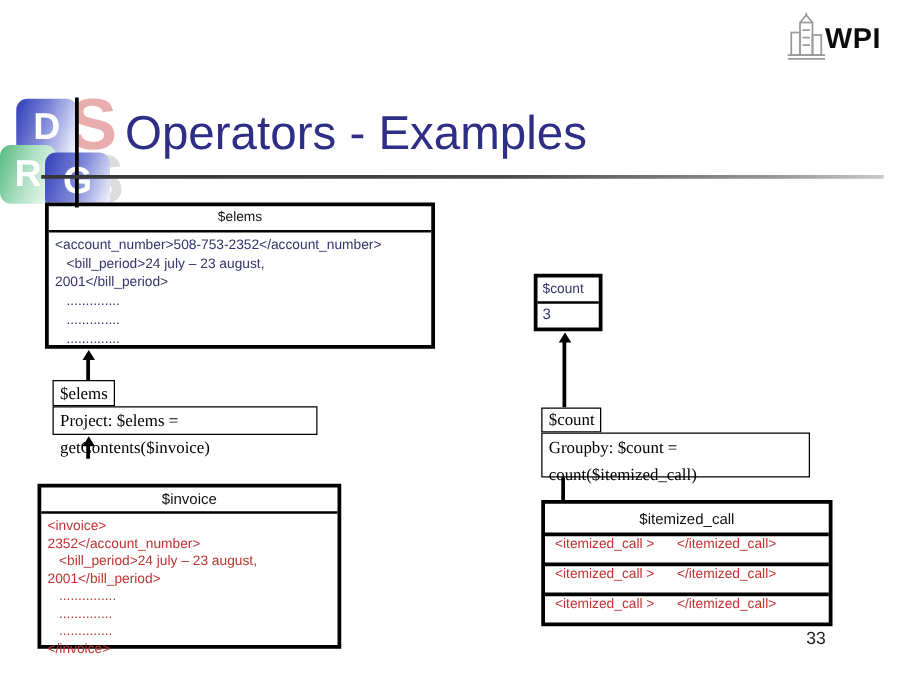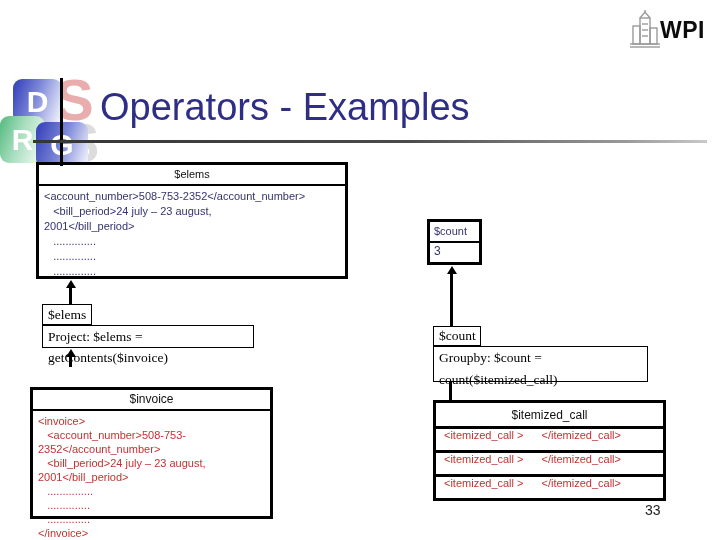--- a/index.html
+++ b/index.html
@@ -136,21 +136,20 @@
   <div class="opbox" id="label-elems">$elems</div>
   <div class="opbox" id="box-project">Project: $elems = getContents($invoice)</div>
 
   <div class="ahead" style="left:66px; top:349px;"></div>
   <div class="aline" style="left:69px; top:356px; height:11px;"></div>
 
   <div class="bigbox" id="box-invoice">
     <div class="bhdr">$invoice</div>
     <div class="xmlbody">
       <div class="ln red">&lt;invoice&gt;</div>
-      <div class="ln red">   &lt;account_number&gt;508-753-</div>
       <div class="ln red">2352&lt;/account_number&gt;</div>
       <div class="ln red">   &lt;bill_period&gt;24 july – 23 august,</div>
       <div class="ln red">2001&lt;/bill_period&gt;</div>
       <div class="ln red">   ...............</div>
       <div class="ln red">   ..............</div>
       <div class="ln red">   ..............</div>
       <div class="ln red">&lt;/invoice&gt;</div>
     </div>
   </div>
 

